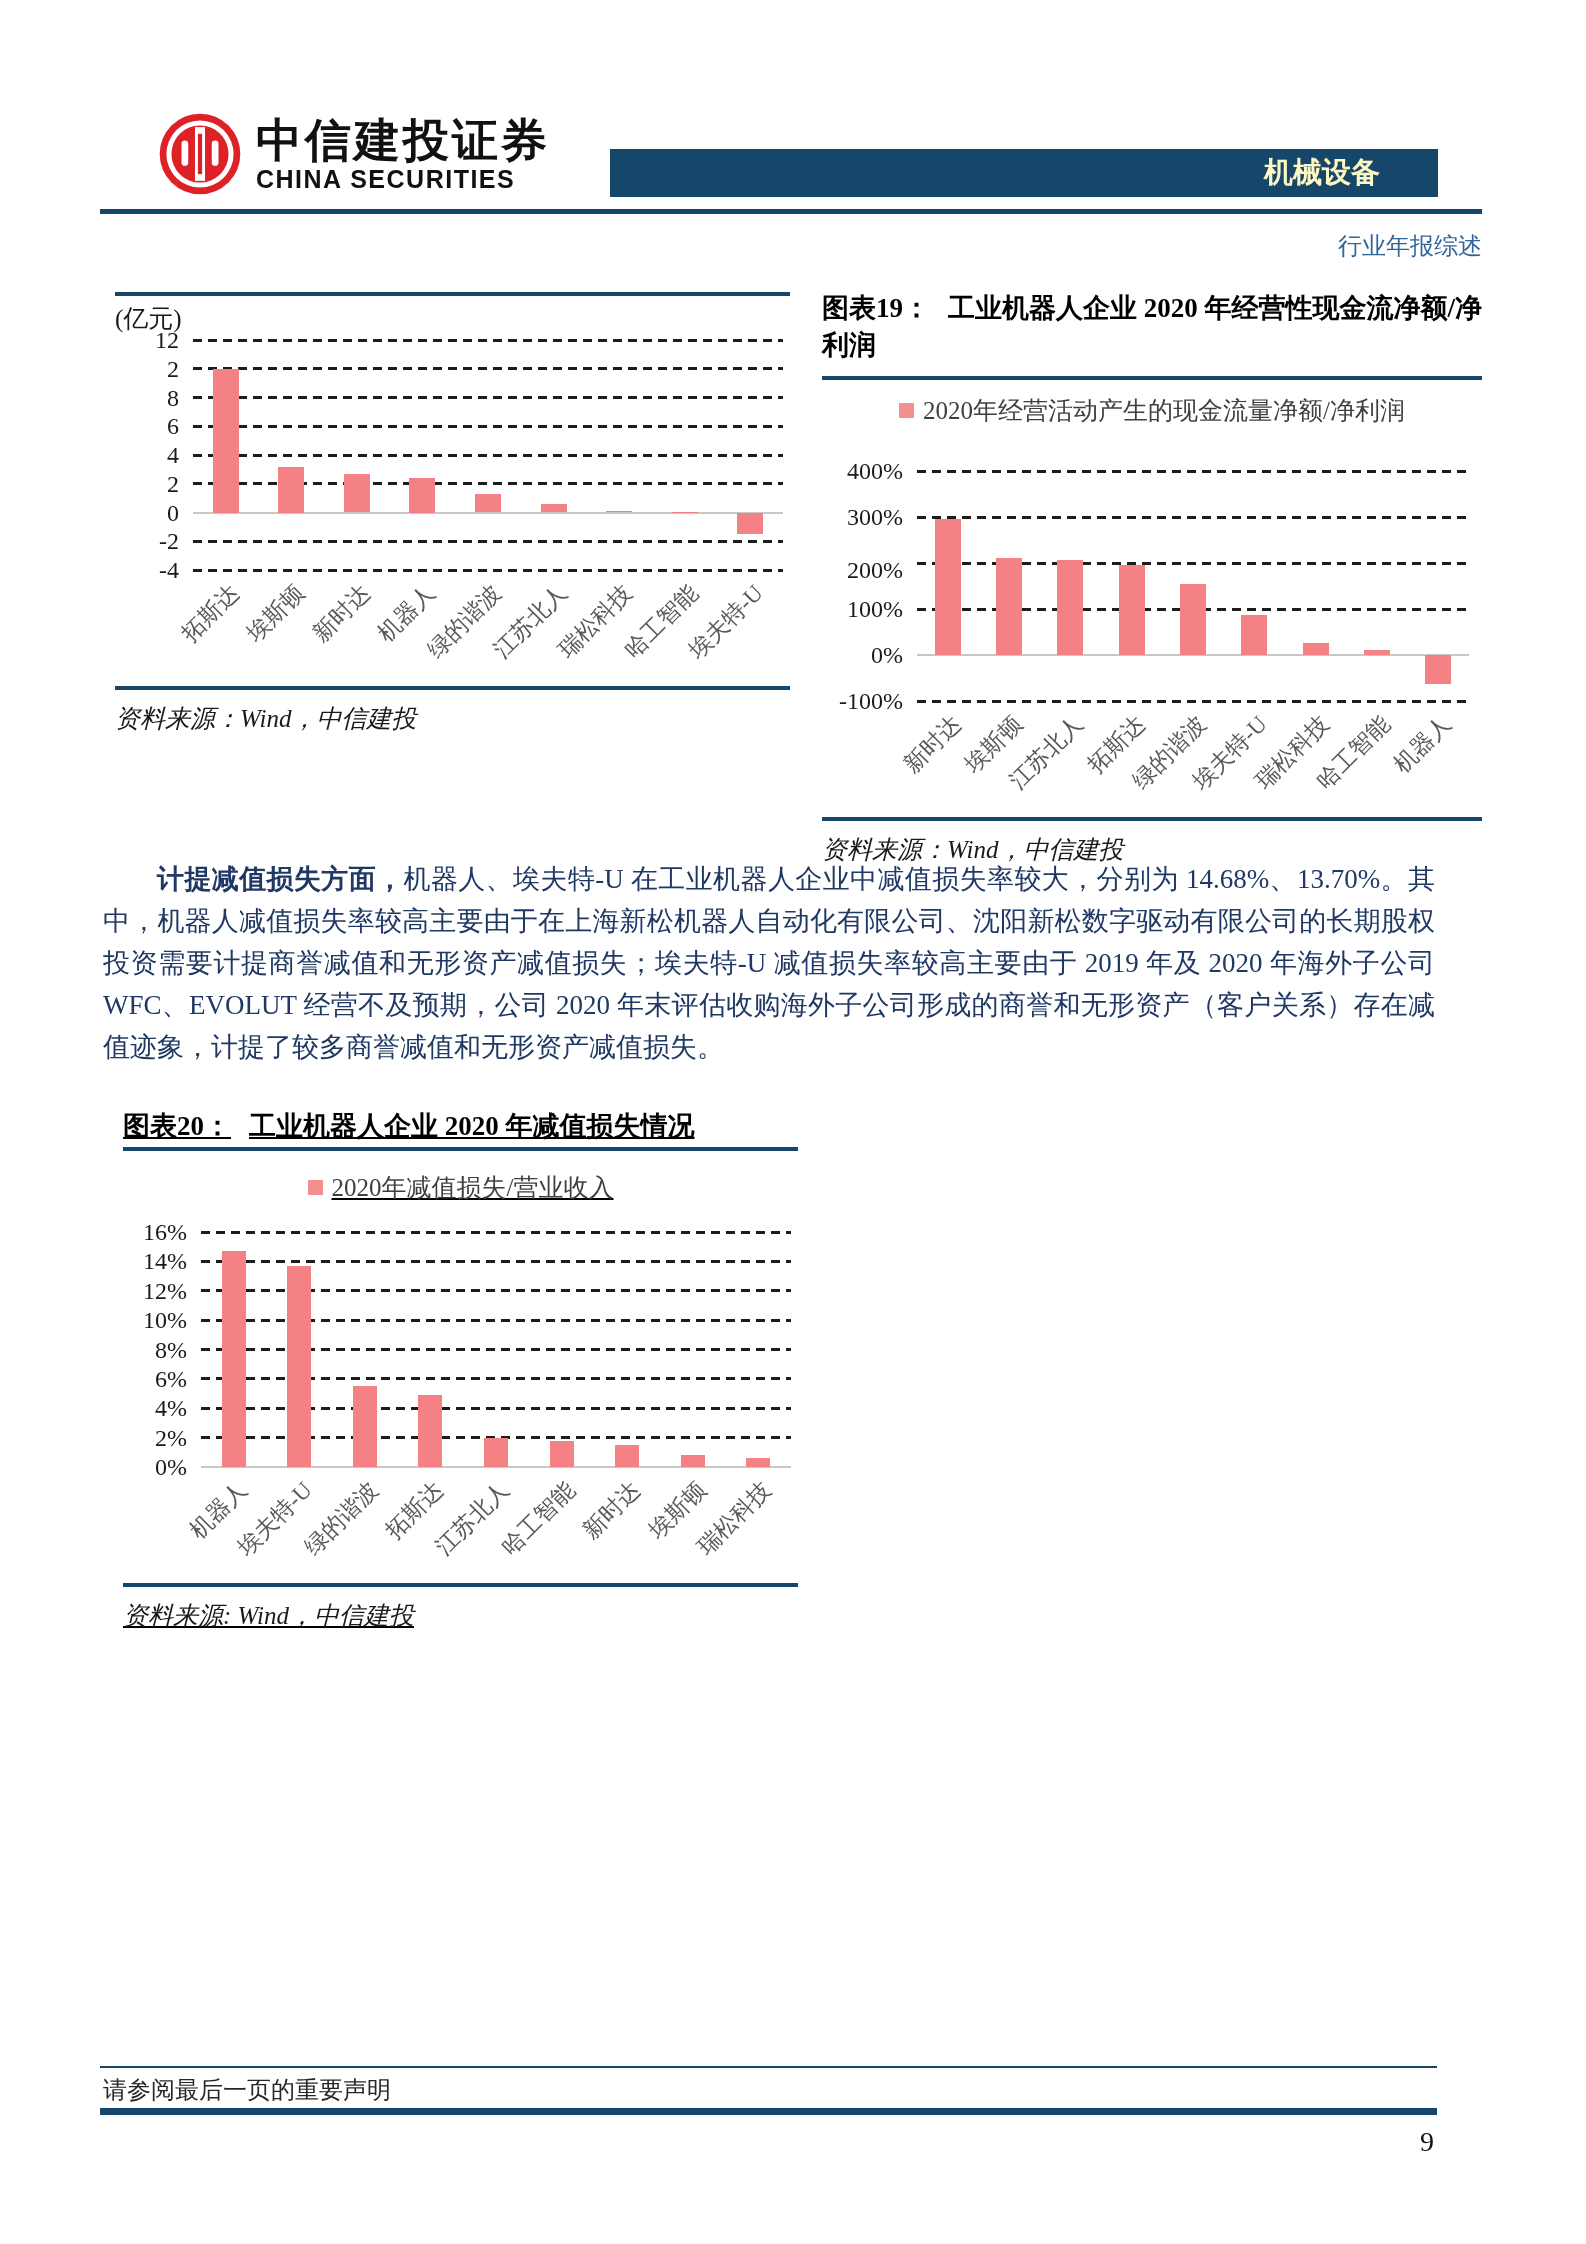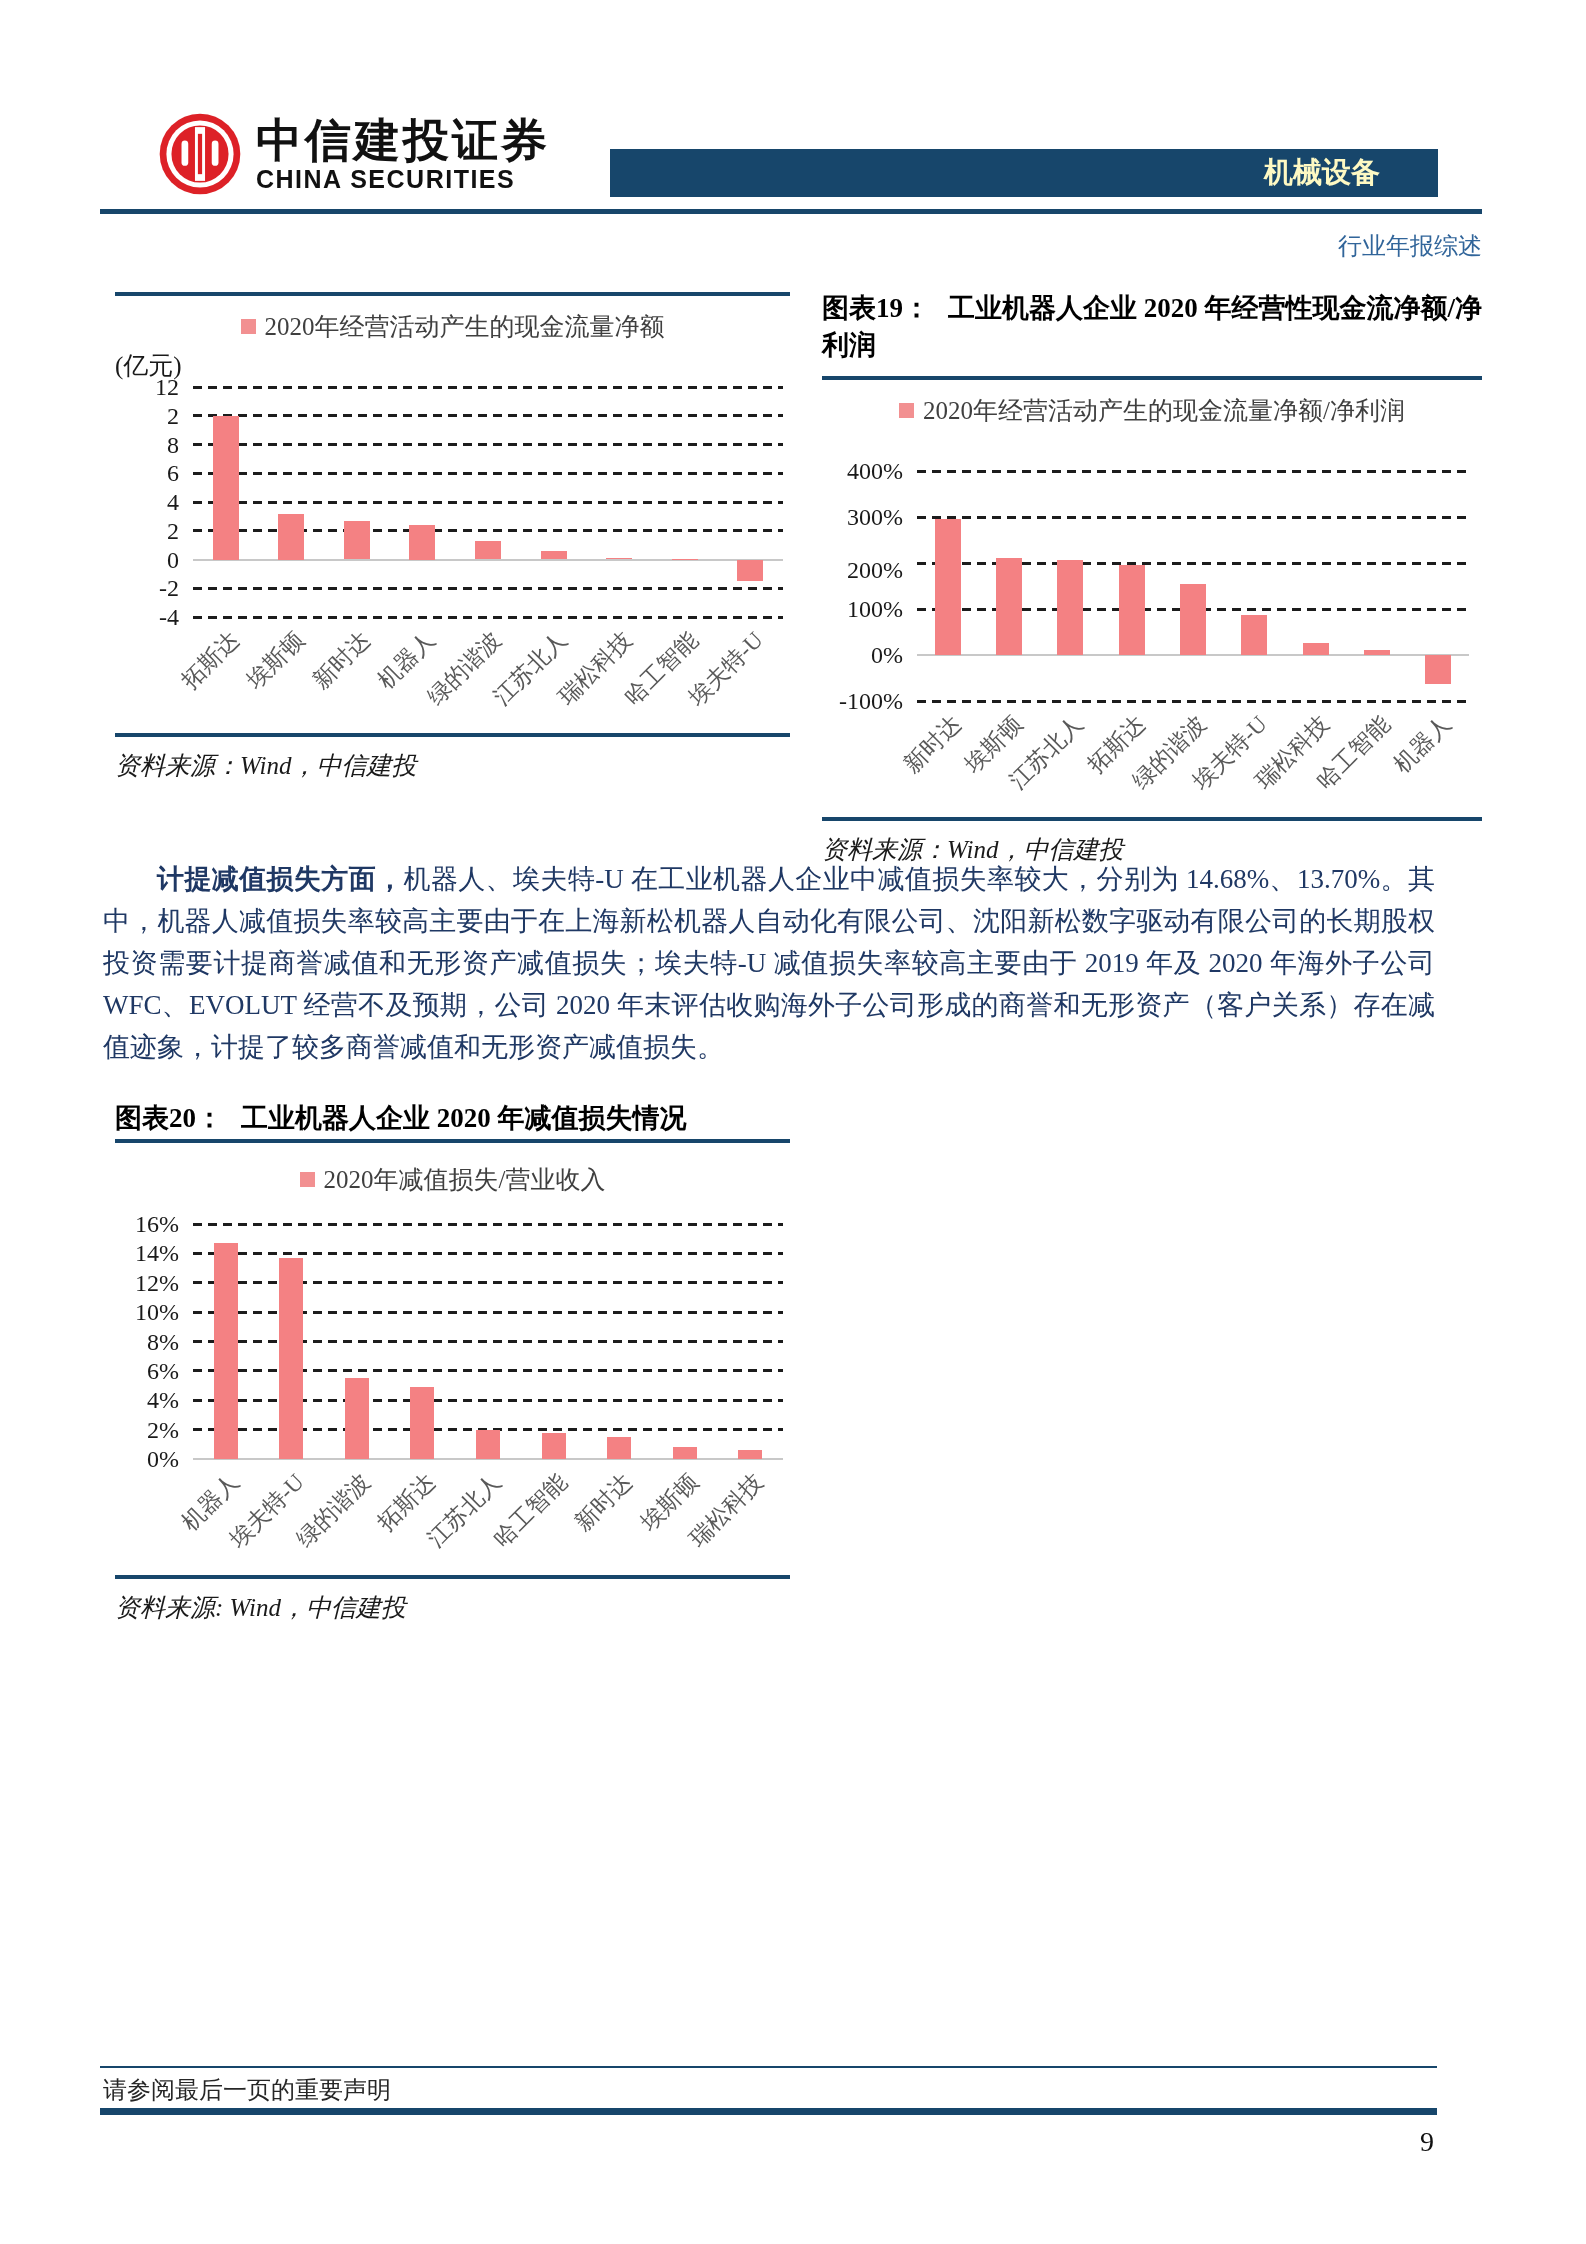--- a/index.html
+++ b/index.html
@@ -79,24 +79,20 @@
     </div>
   </div>
   <div class="sector-bar">
     <span>机械设备</span>
   </div>
   <div class="header-rule"></div>
   <div class="report-type">行业年报综述</div>
 
   <figure class="fig" style="left:115px;top:290px;width:675px;margin:0;">
     <div class="fig-rule"></div>
-    <div class="legend">
-      <span class="swatch"></span>
-      <span class="ltext">2020年经营活动产生的现金流量净额</span>
-    </div>
     <div class="plot" style="height: 342px;">
       <div class="unit-label">(亿元)</div>
     <div class="canvas" style="left:78px;width:590px;height:230px">
           <div class="gridline" style="top:-1.5px"></div>
           <div class="gridline" style="top:27.25px"></div>
           <div class="gridline" style="top:56px"></div>
           <div class="gridline" style="top:84.75px"></div>
           <div class="gridline" style="top:113.5px"></div>
           <div class="gridline" style="top:142.25px"></div>
           <div class="gridline" style="top:199.75px"></div>
@@ -177,21 +173,21 @@
         <div class="xlabel" style="left:343.7px;top:240px;width:150px">瑞松科技</div>
         <div class="xlabel" style="left:405.0px;top:240px;width:150px">哈工智能</div>
         <div class="xlabel" style="left:466.3px;top:240px;width:150px">机器人</div>
       </div>
     <div class="fig-bottom-rule"></div>
     <div class="source">资料来源：Wind，中信建投</div>
   </figure>
 
   <p class="body-par"><b>计提减值损失方面，</b><span>机器人、埃夫特-U 在工业机器人企业中减值损失率较大，分别为 14.68%、13.70%。其中，机器人减值损失率较高主要由于在上海新松机器人自动化有限公司、沈阳新松数字驱动有限公司的长期股权投资需要计提商誉减值和无形资产减值损失；埃夫特-U 减值损失率较高主要由于 2019 年及 2020 年海外子公司 WFC、EVOLUT 经营不及预期，公司 2020 年末评估收购海外子公司形成的商誉和无形资产（客户关系）存在减值迹象，计提了较多商誉减值和无形资产减值损失。</span></p>
 
-  <figure class="fig" style="left:115px;top:1100px;width:675px;margin:0;">
+  <figure class="fig" style="left:115px;top:1100px;width:675px;margin:8px;text-decoration:underline;">
     <div class="fig-head">
       <span class="fig-label">图表20：</span><span>工业机器人企业 2020 年减值损失情况</span>
     </div>
     <div class="fig-rule"></div>
     <div class="legend" style="margin-top:20px;">
       <span class="swatch"></span>
       <span class="ltext">2020年减值损失/营业收入</span>
     </div>
     <div class="plot" style="margin-top: 28px; height: 347px;">
         <div class="canvas" style="left:78px;width:590px;height:235px">

